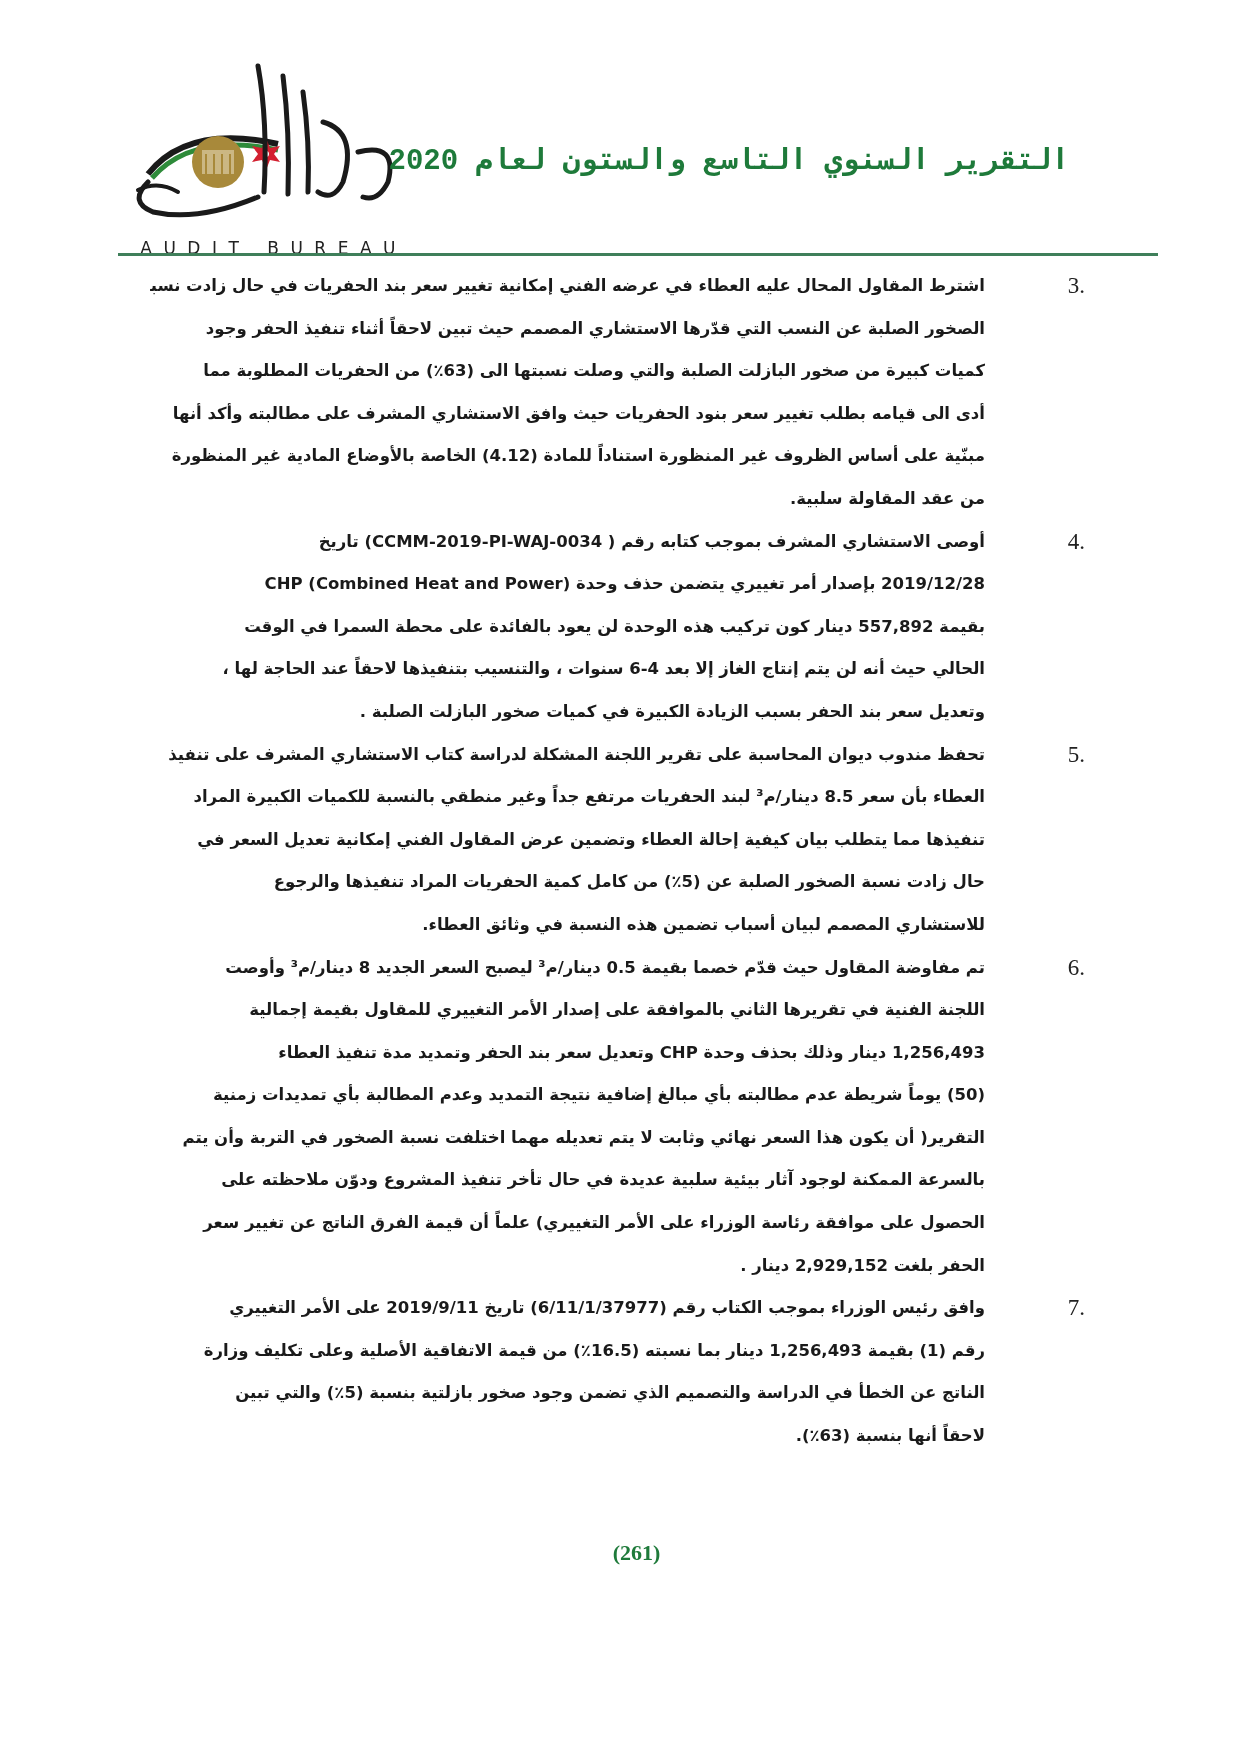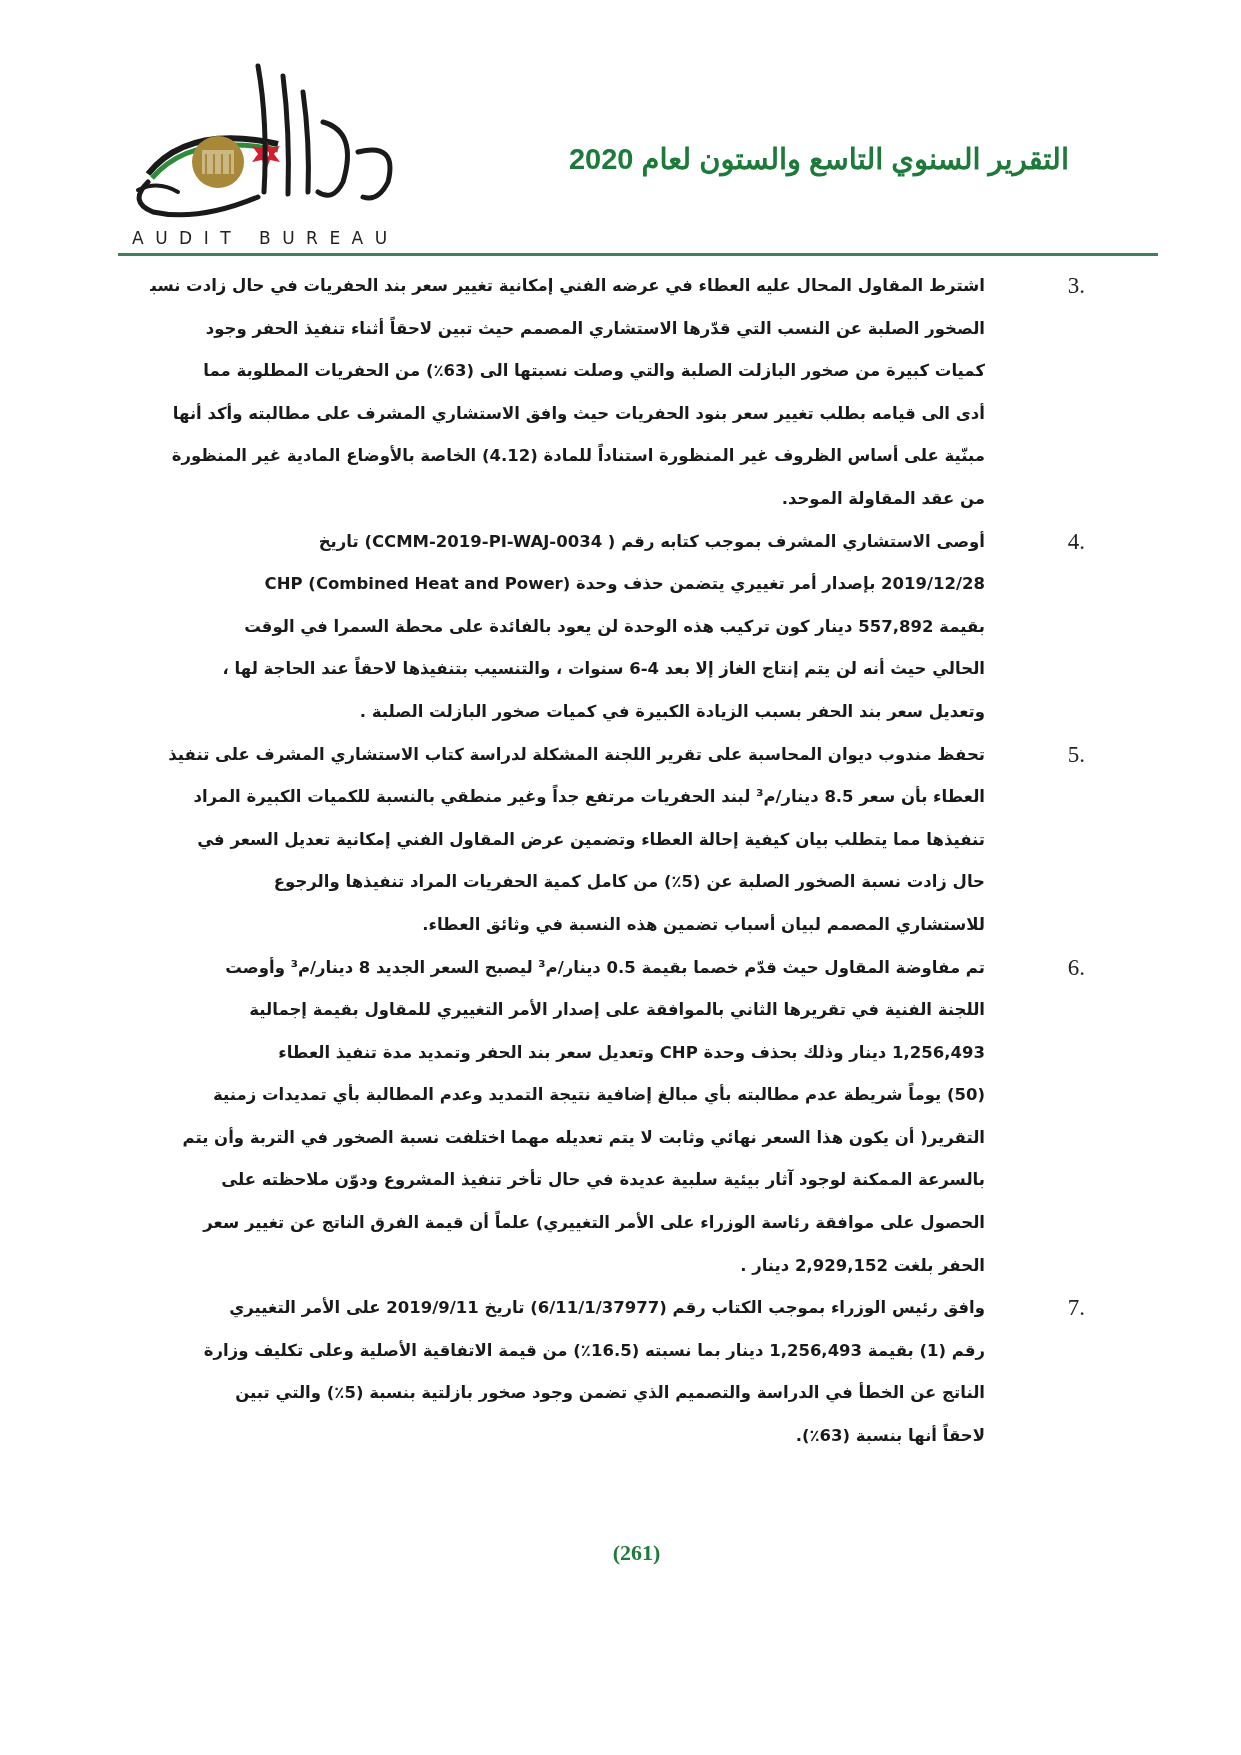--- a/index.html
+++ b/index.html
@@ -4,27 +4,27 @@
 <style>
   html, body { margin: 0; padding: 0; background: #ffffff; }
   body {
     width: 1241px; height: 1755px; position: relative; overflow: hidden;
     font-family: "DejaVu Sans", sans-serif; color: #1a1a1a;
   }
   .header { position: absolute; left: 0; top: 0; width: 1241px; height: 260px; }
   .logo { position: absolute; left: 118px; top: 62px; width: 290px; height: 190px; direction: ltr; }
   .logo svg { position: absolute; left: 0; top: 0; }
   .logo-latin {
-    position: absolute; left: 14px; top: 166px; width: 275px;
+    position: absolute; left: 14px; top: 176px; width: 275px;
     font-family: "DejaVu Sans", sans-serif; font-size: 17px; letter-spacing: 11.5px;
-    color: #222; white-space: nowrap;
+    color: #222; white-space: nowrap; text-align: right;
   }
   .report-title {
     position: absolute; right: 172px; top: 142px;
-    font-family: Liberation Sans, sans-serif; font-weight: bold; font-size: 29px;
+    font-family: Liberation Mono, monospace; font-weight: bold; font-size: 29px;
     color: #1e7a3a; white-space: nowrap; direction: rtl;
   }
   .header-rule {
     position: absolute; left: 118px; top: 253px; width: 1040px; height: 3px;
     background: #3f7f5a;
   }
   .content {
     position: absolute; left: 150px; top: 265px; width: 935px;
     direction: rtl;
   }
@@ -81,21 +81,21 @@
 
 <div class="content">
   <div class="item">
     <div class="item-num">3.</div>
     <div class="item-text">
       <span class="line">اشترط المقاول المحال عليه العطاء في عرضه الفني إمكانية تغيير سعر بند الحفريات في حال زادت نسبة</span>
       <span class="line">الصخور الصلبة عن النسب التي قدّرها الاستشاري المصمم  حيث  تبين لاحقاً أثناء تنفيذ الحفر وجود</span>
       <span class="line">كميات كبيرة من صخور البازلت الصلبة والتي وصلت نسبتها الى (63٪) من الحفريات المطلوبة مما</span>
       <span class="line">أدى الى قيامه بطلب تغيير سعر بنود الحفريات حيث وافق الاستشاري المشرف على مطالبته وأكد أنها</span>
       <span class="line">مبنّية على أساس الظروف غير المنظورة استناداً للمادة (4.12) الخاصة بالأوضاع المادية غير المنظورة</span>
-      <span class="line">من عقد المقاولة الموحد.</span>
+      <span class="line">من عقد المقاولة سلبية.</span>
     </div>
   </div>
 
   <div class="item">
     <div class="item-num">4.</div>
     <div class="item-text">
       <span class="line">أوصى الاستشاري المشرف بموجب كتابه رقم  ( CCMM-2019-PI-WAJ-0034) تاريخ</span>
       <span class="line">2019/12/28  بإصدار أمر تغييري  يتضمن حذف وحدة  CHP (Combined Heat and Power)</span>
       <span class="line">بقيمة 557,892 دينار  كون تركيب هذه الوحدة لن يعود بالفائدة على محطة السمرا في الوقت</span>
       <span class="line">الحالي حيث أنه لن يتم إنتاج الغاز إلا بعد 4-6 سنوات ، والتنسيب بتنفيذها لاحقاً عند الحاجة لها ،</span>

